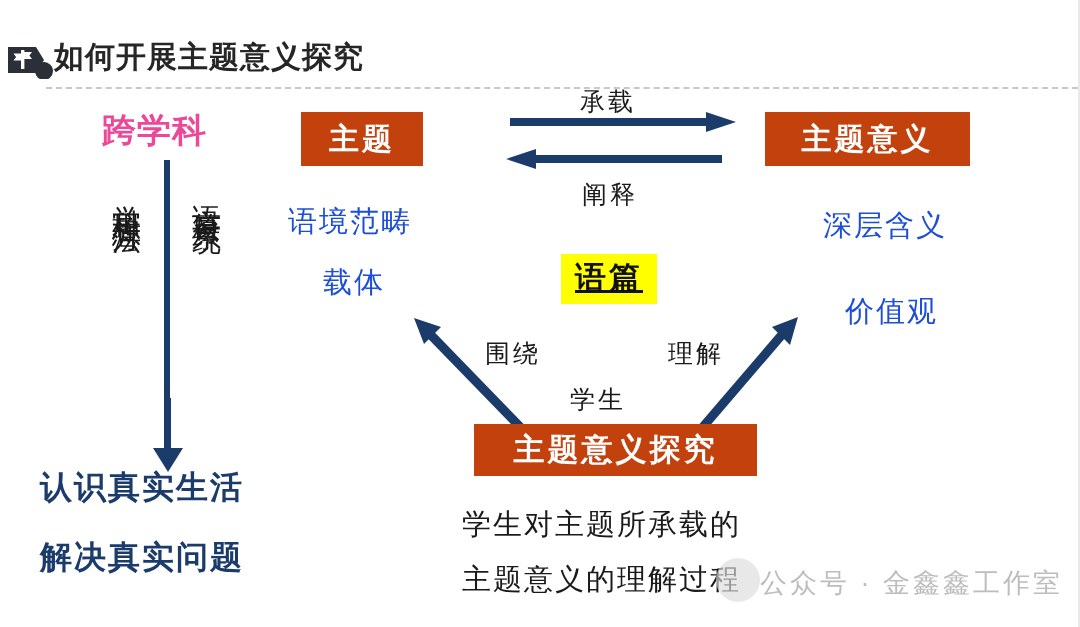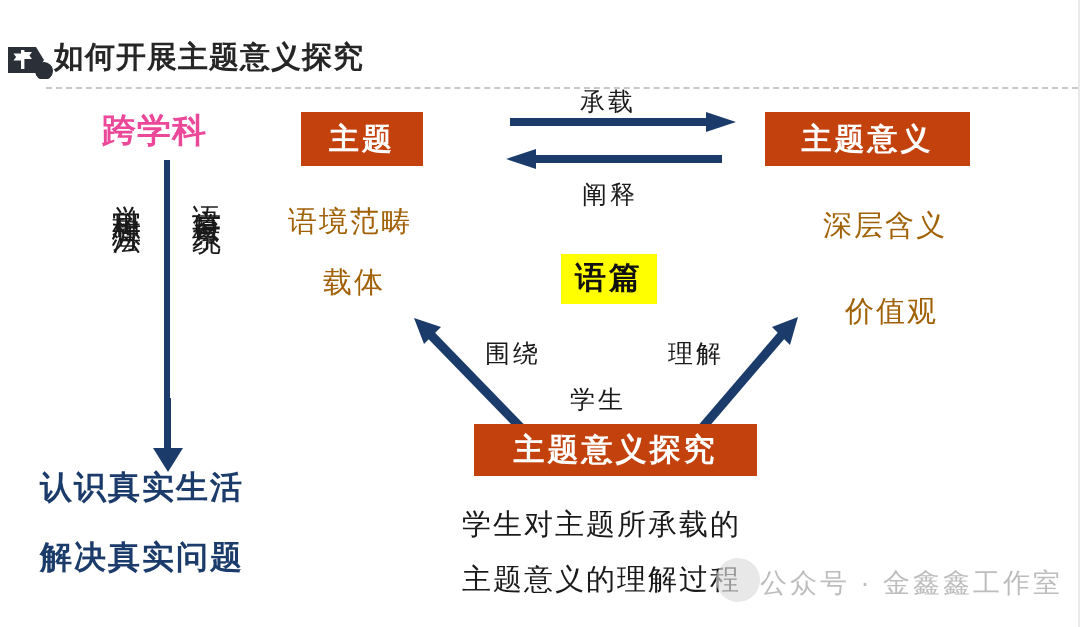--- a/index.html
+++ b/index.html
@@ -137,39 +137,40 @@
   #label-carry   { left: 580px; top: 85px; }
   #label-explain { left: 582px; top: 178px; }
   #label-around  { left: 485px; top: 337px; }
   #label-understand { left: 668px; top: 337px; }
   #label-student { left: 570px; top: 383px; }
 
   .plain-text {
     position: absolute;
     font-family: "Liberation Serif", "DejaVu Serif", serif;
     font-size: 29px;
-    color: #a16207;
+    color: #1d4ed8;
     letter-spacing: 2px;
     white-space: nowrap;
   }
   #text-context-category { left: 288px; top: 202px; }
   #text-carrier          { left: 323px; top: 263px; }
   #text-deep-meaning     { left: 823px; top: 206px; }
   #text-values           { left: 845px; top: 264px; margin-top: 28px; }
 
   #highlight-discourse {
     position: absolute;
     left: 561px; top: 254px;
     background: #ffff00;
     padding: 3px 14px 5px 14px;
     font-size: 31px;
     font-weight: 700;
     color: #111111;
     letter-spacing: 3px;
     white-space: nowrap;
+    text-decoration: underline;
   }
 
   .bottom-desc {
     position: absolute;
     font-family: "Liberation Serif", "DejaVu Serif", serif;
     font-size: 29px;
     color: #1a1a1a;
     letter-spacing: 2px;
     white-space: nowrap;
   }

